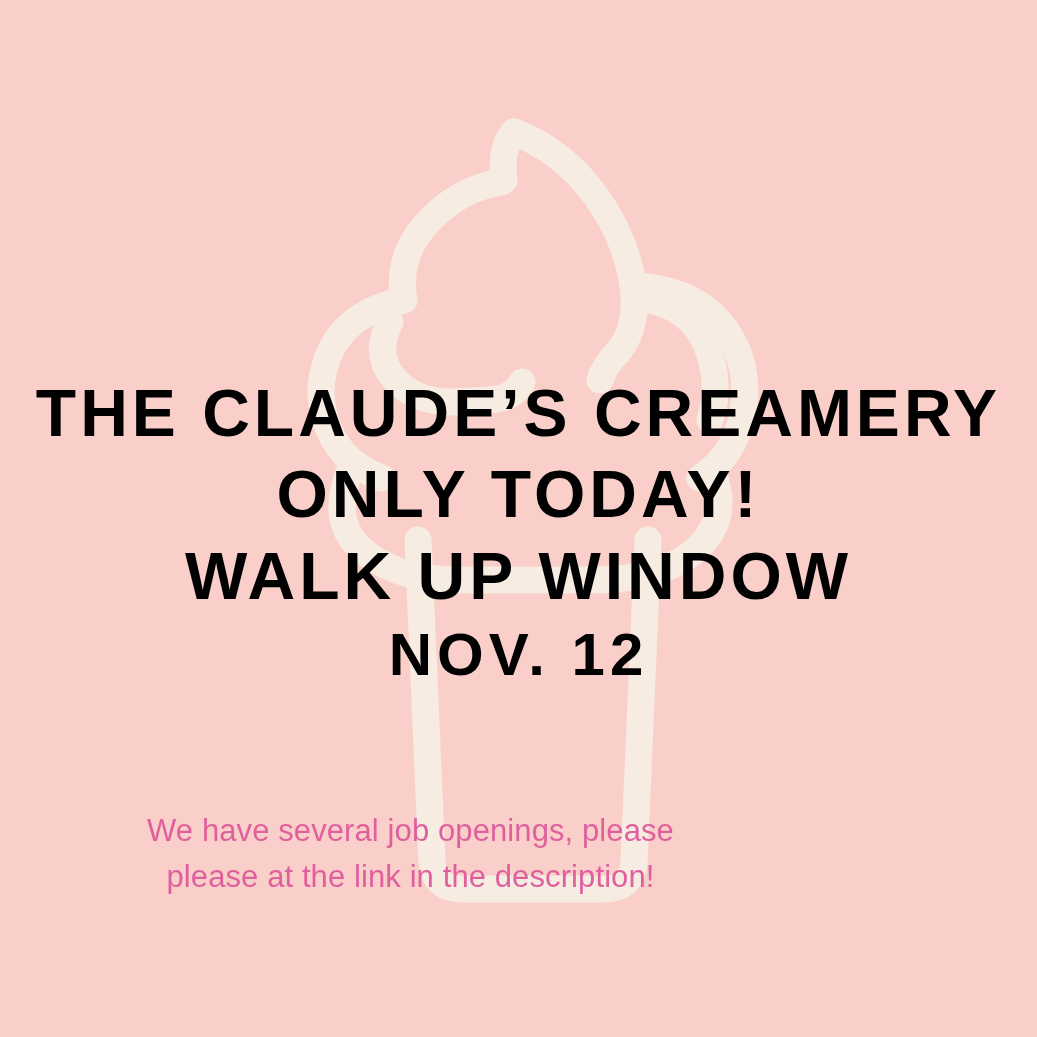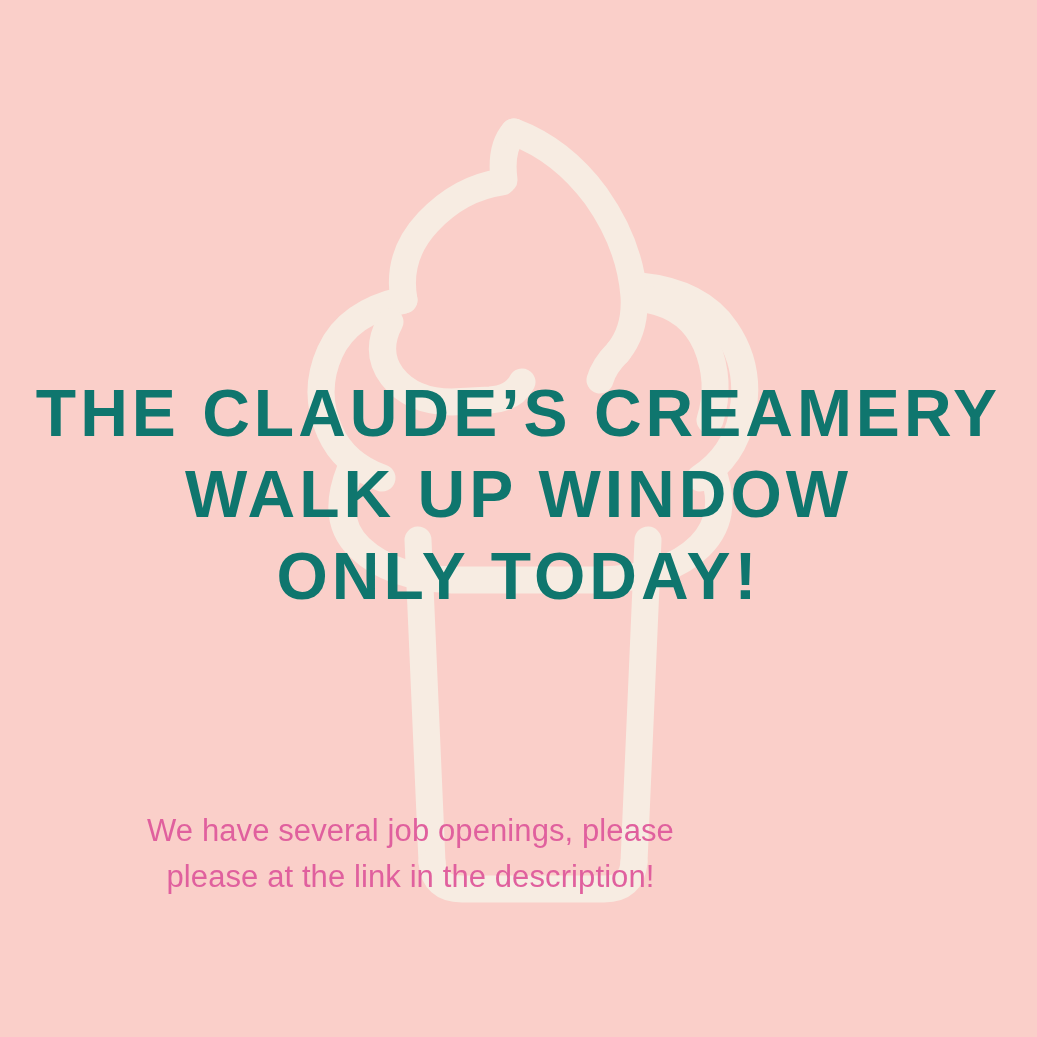--- a/index.html
+++ b/index.html
@@ -34,21 +34,21 @@
   #headline-block {
     position: absolute;
     left: 0;
     top: 381px;
     width: 1037px;
     text-align: center;
   }
 
   .headline-line {
     display: block;
-    color: #0f766e;
+    color: #000000;
     font-family: "Liberation Sans", sans-serif;
     font-weight: bold;
     text-transform: uppercase;
     white-space: nowrap;
     line-height: 0.99;
     margin: 0;
     padding: 0;
   }
 
   .hl-1 {
@@ -143,22 +143,23 @@
 
       <path d="M 650 300
                Q 690 308 706 344
                Q 722 382 710 420"></path>
 
     </g>
   </svg>
 
   <div id="headline-block">
     <span class="headline-line hl-1">THE CLAUDE’S CREAMERY</span>
+    <span class="headline-line hl-3">ONLY TODAY!</span>
     <span class="headline-line hl-2">WALK UP WINDOW</span>
-    <span class="headline-line hl-3">ONLY TODAY!</span>
+    <span class="headline-line hl-4">NOV. 12</span>
   </div>
 
   <div id="subtitle-block">
     <span class="subtitle-line">We have several job openings, please</span>
     <span class="subtitle-line">please at the link in the description!</span>
   </div>
 
 </div>
 
 </body></html>

